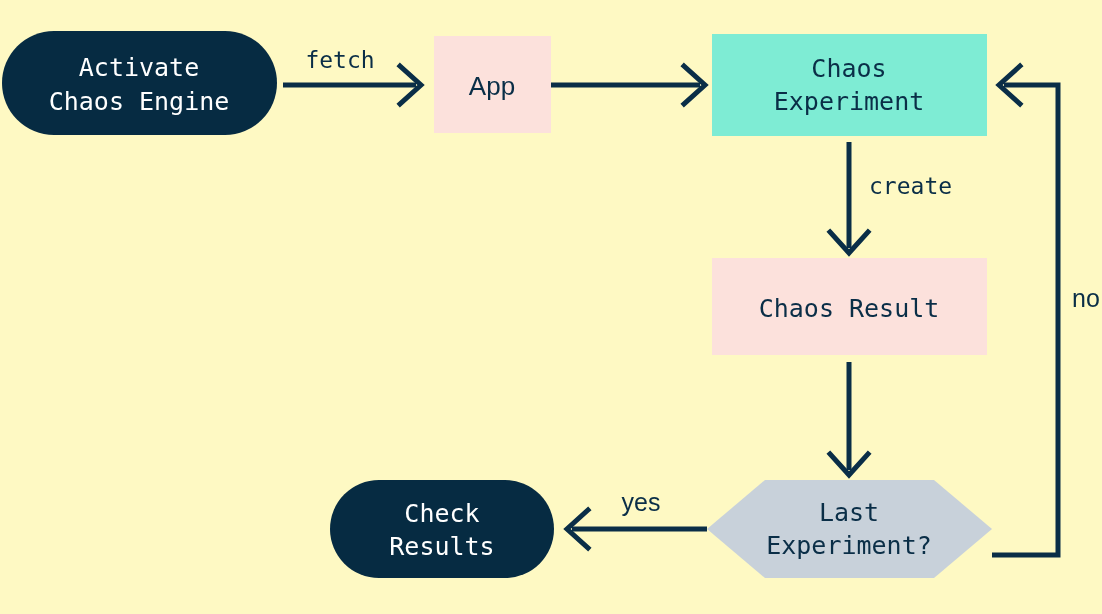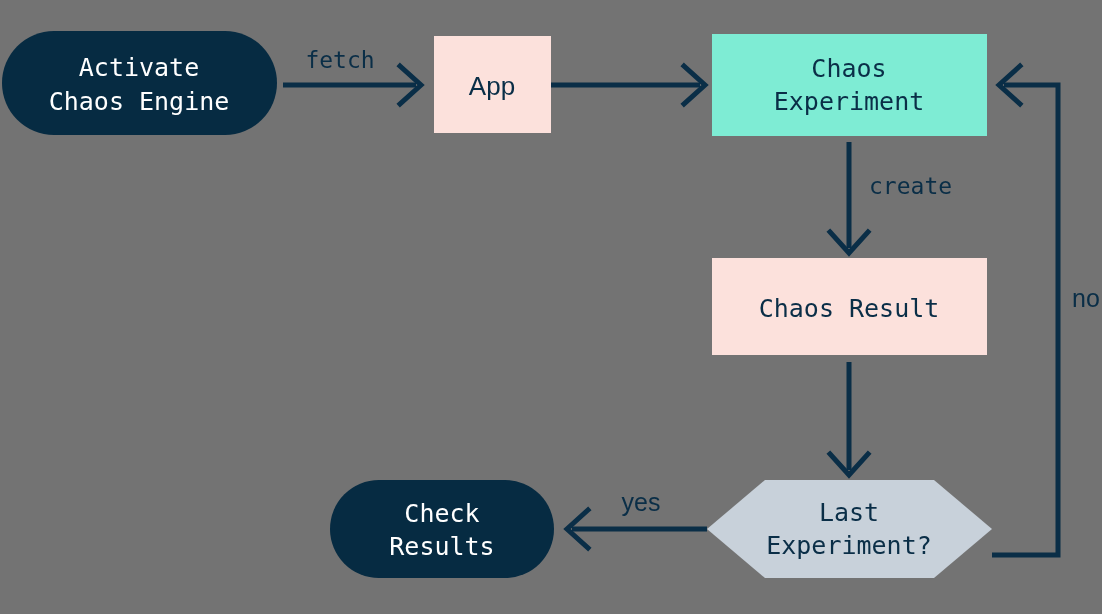--- a/index.html
+++ b/index.html
@@ -8,21 +8,21 @@
     padding: 0;
     background: #ffffff;
   }
   body {
     font-family: "Liberation Sans", sans-serif;
   }
   #diagram-root {
     position: relative;
     width: 1102px;
     height: 614px;
-    background: #737373;
+    background: #fef9c3;
     overflow: hidden;
   }
   #flow-svg {
     position: absolute;
     left: 0;
     top: 0;
     width: 1102px;
     height: 614px;
     display: block;
   }

